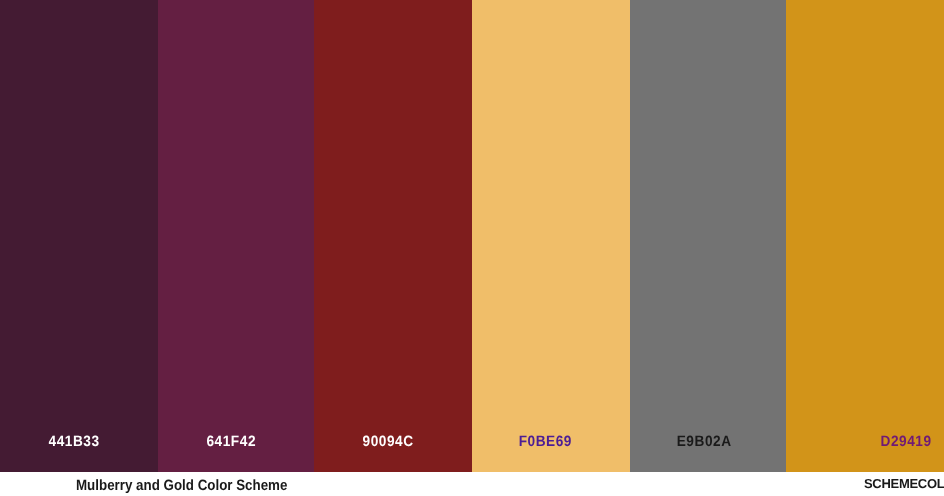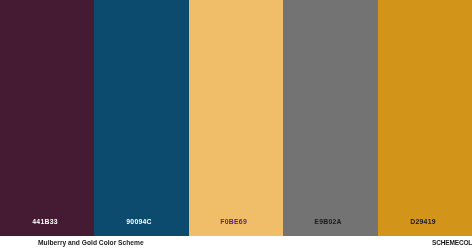--- a/index.html
+++ b/index.html
@@ -27,31 +27,34 @@
 </style>
 </head>
 <body>
 
 <div class="page">
 
   <div class="swatches">
       <div class="swatch" style="background: rgb(68, 27, 51);">
         <div class="hex" style="color: rgb(255, 255, 255);"><span class="t">441B33</span></div>
       </div>
-      <div class="swatch" style="background: #0c4a6e;">
+      <div class="swatch" style="background: rgb(100, 31, 66);">
+        <div class="hex" style="color: rgb(255, 255, 255);"><span class="t">641F42</span></div>
+      </div>
+      <div class="swatch" style="background: #7f1d1d;">
         <div class="hex" style="color: rgb(255, 255, 255);"><span class="t">90094C</span></div>
       </div>
       <div class="swatch" style="background: rgb(240, 190, 105);">
         <div class="hex" style="color: #4c1d95;"><span class="t">F0BE69</span></div>
       </div>
       <div class="swatch" style="background: #737373;">
         <div class="hex" style="color: rgb(26, 26, 26);"><span class="t">E9B02A</span></div>
       </div>
       <div class="swatch" style="background: rgb(210, 148, 25);">
-        <div class="hex" style="color: #0f172a;"><span class="t">D29419</span></div>
+        <div class="hex" style="color: #701a75; text-align: right;"><span class="t">D29419</span></div>
       </div>
     </div>
 
   <div class="footer">
     <div class="title">Mulberry and Gold Color Scheme</div>
     <div class="site">SCHEMECOLOR.COM</div>
   </div>
 
 </div>
 

